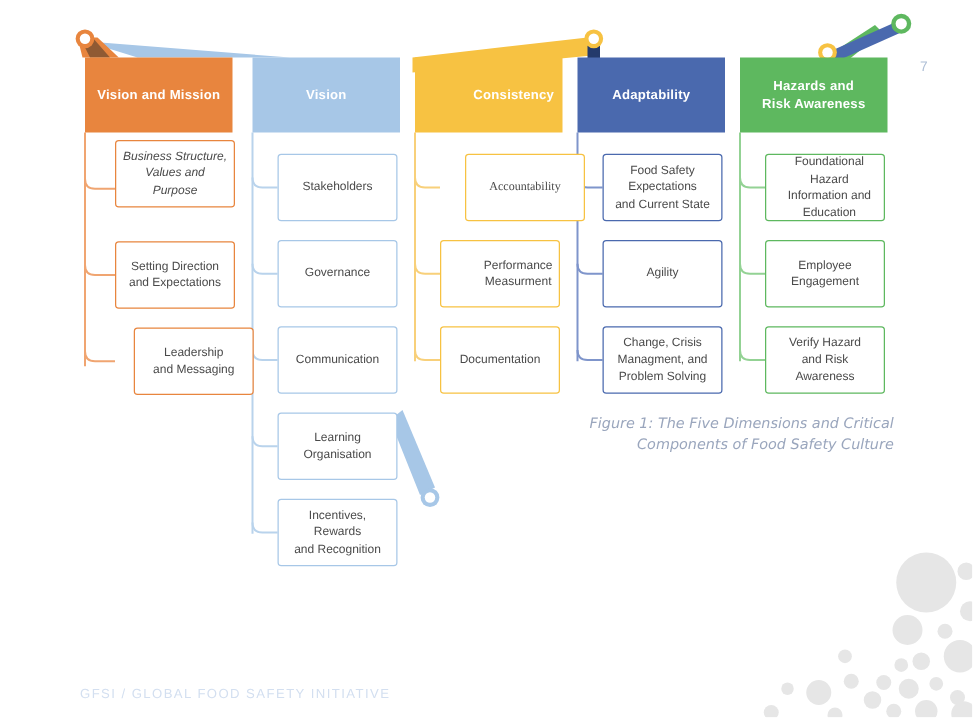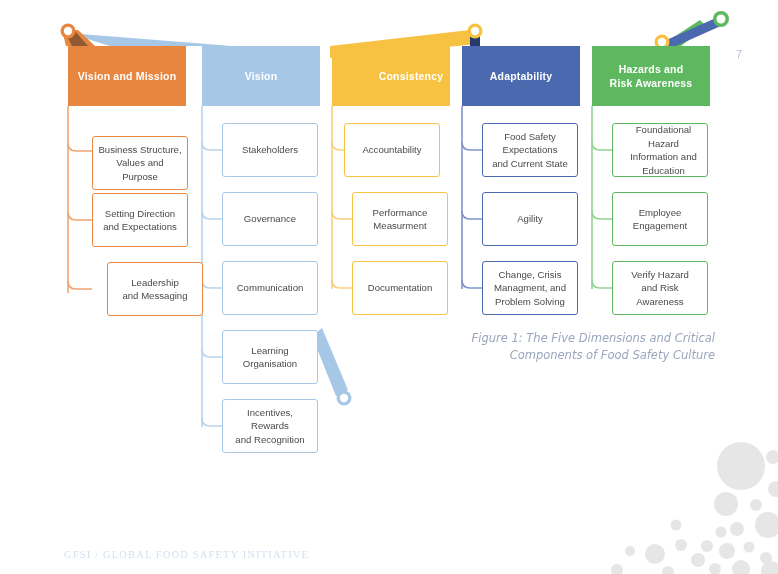--- a/index.html
+++ b/index.html
@@ -56,21 +56,21 @@
   #figure-caption span { display: block; }
 
   
   #footer {
     position: absolute;
     left: 64px;
     top: 549px;
     font-size: 10.5px;
     letter-spacing: 1.15px;
     color: #d3dff0;
-    font-family: Liberation Serif, serif;
+    font-family: Liberation Sans, sans-serif;
   }
 
   
   #diagram {
     position: absolute;
     left: 0;
     top: 0;
     width: 778px;
     height: 470px;
   }
@@ -224,21 +224,21 @@
         <path d="M 592,211 q 0,8 8,8 L 612,219"></path>
         <path d="M 592,280 q 0,8 8,8 L 612,288"></path>
       </g>
     </svg>
 
     <div class="column" style="left:68px;">
       <div class="col-header" style="background:#E8853E;">
         <span class="col-header-label">Vision and Mission</span>
       </div>
     </div>
-    <div class="item-box" style="left:92px; top:136px; height:54px; border-color:#E8853E;">
+    <div class="item-box" style="left:92px; top:112px; height:54px; border-color:#E8853E;font-style:italic;">
       <span>
         <span>Business Structure,</span><br>
         <span>Values and Purpose</span>
       </span>
     </div>
     <div class="item-box" style="left:92px; top:193px; height:54px; border-color:#E8853E;">
       <span>
         <span>Setting Direction</span><br>
         <span>and Expectations</span>
       </span>
@@ -275,24 +275,24 @@
         <span>Incentives, Rewards</span><br>
         <span>and Recognition</span>
       </span>
     </div>
 
     <div class="column" style="left:332px;">
       <div class="col-header" style="background:#F7C242;padding-left:40px;">
         <span class="col-header-label">Consistency</span>
       </div>
     </div>
-    <div class="item-box" style="left:344px; top:123px; height:54px; border-color:#F7C242;">
+    <div class="item-box" style="left:372px; top:123px; height:54px; border-color:#F7C242;font-family:Liberation Serif, serif;">
       <span>Accountability</span>
     </div>
-    <div class="item-box" style="left:352px; top:192px; height:54px; border-color:#F7C242;">
+    <div class="item-box" style="left:352px; top:192px; height:54px; border-color:#F7C242;justify-content:flex-end;">
       <span>
         <span>Performance</span><br>
         <span>Measurment</span>
       </span>
     </div>
     <div class="item-box" style="left:352px; top:261px; height:54px; border-color:#F7C242;">
       <span>Documentation</span>
     </div>
 
     <div class="column" style="left:462px;">

